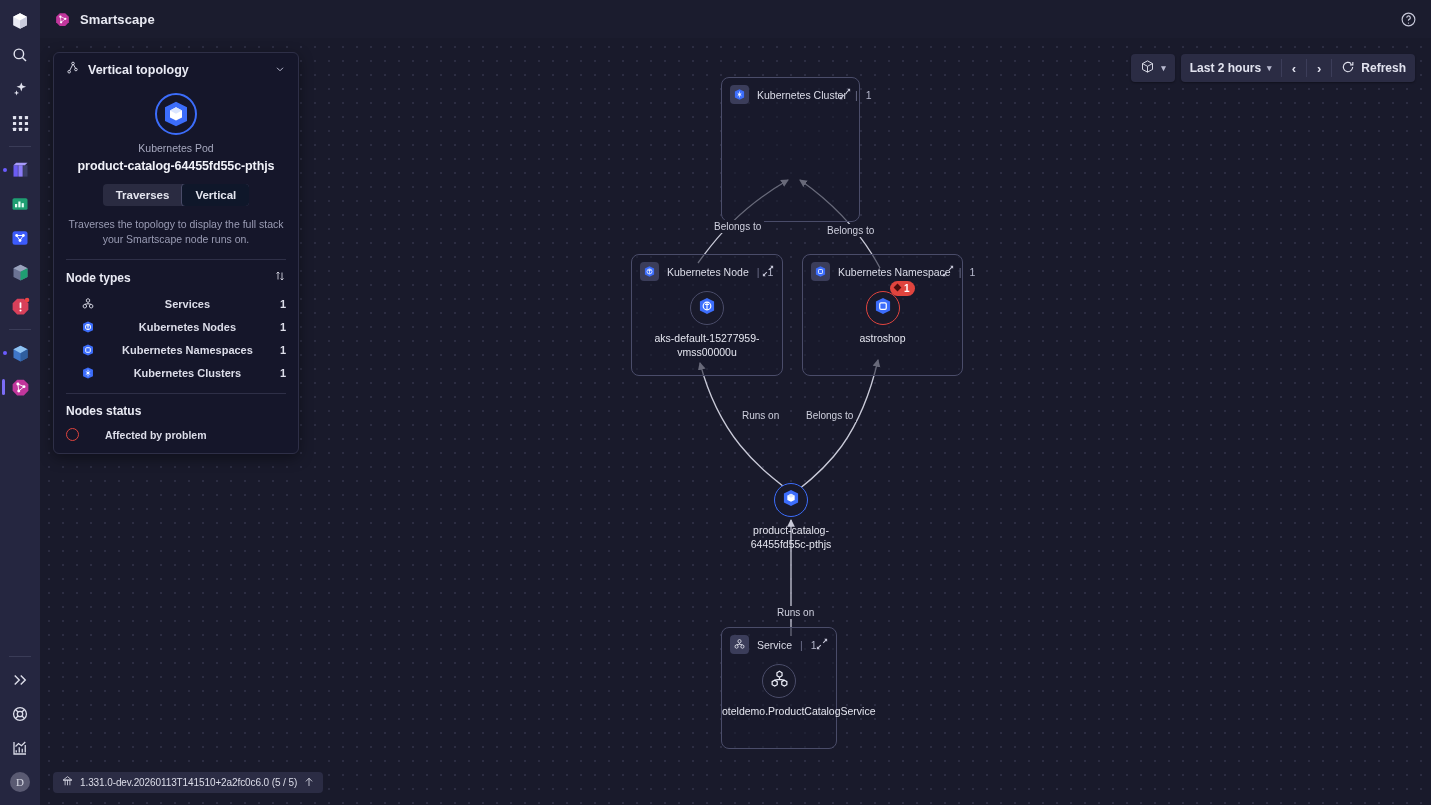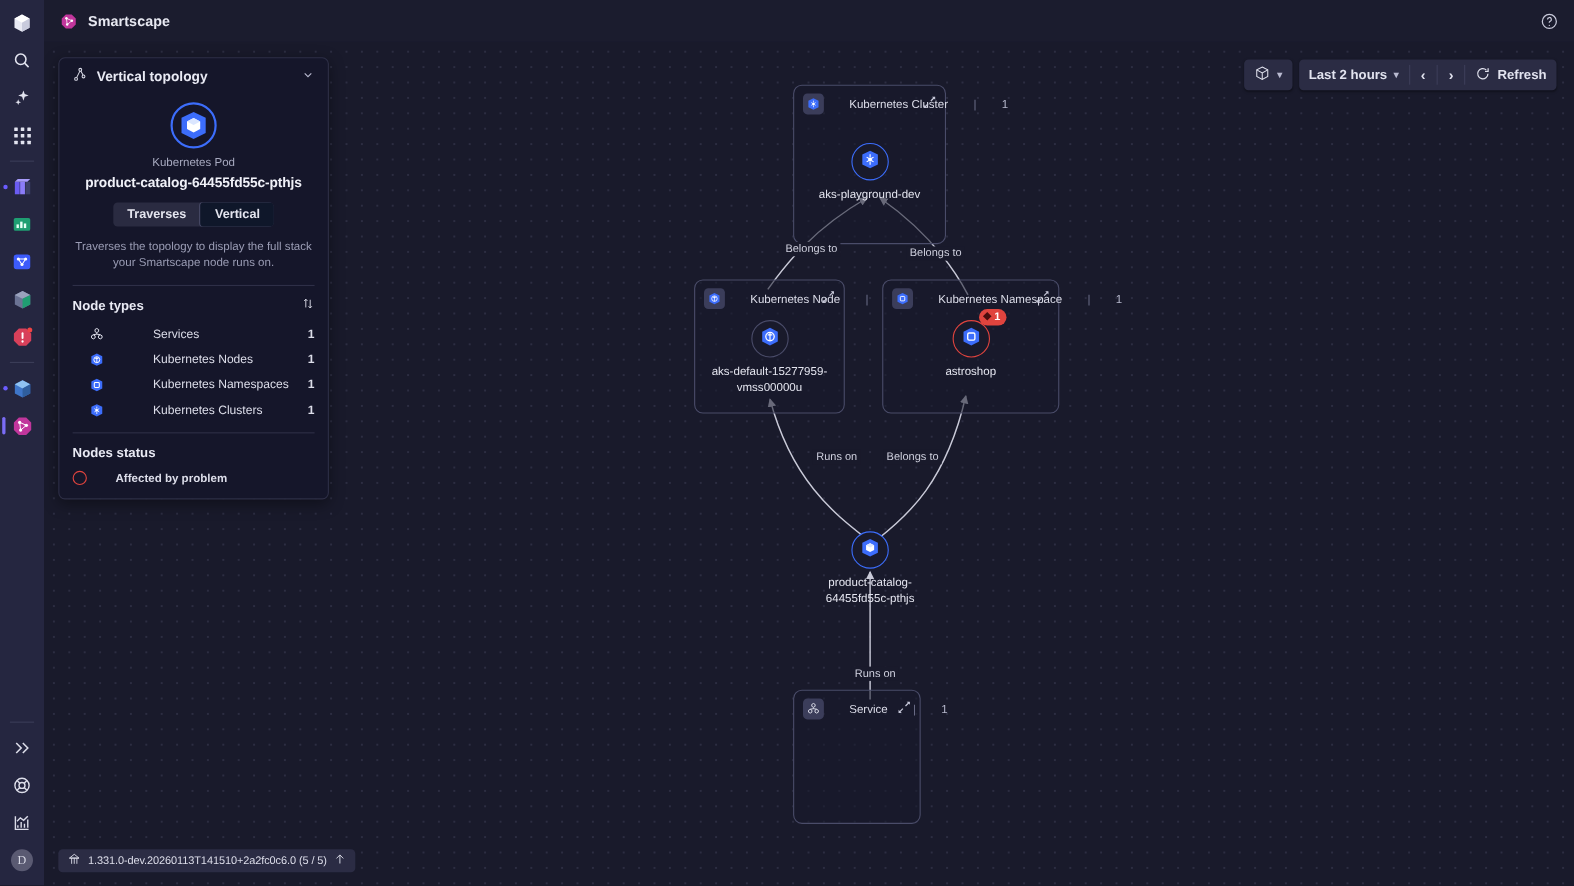--- a/index.html
+++ b/index.html
@@ -129,38 +129,38 @@
 
   .hr { height:1px; background:#2e2f47; margin:0 0 10px; }
 
   .sec-head {
     display:flex; align-items:center; justify-content:space-between;
     color:#e9eaf4; font-size:12px; font-weight:bold; margin-bottom:7px;
   }
   .nt-row {
     display:flex; align-items:center; gap:8px; padding:4px 0 4px 14px;
   }
-  .nt-row .lbl { flex:1; color:#dcdde9; font-size:11px; font-weight:normal; text-align:left;margin-left:36px; }
+  .nt-row .lbl { flex:1; color:#dcdde9; font-size:11px; font-weight:bold; text-align:center; }
   .nt-row .cnt { color:#dcdde9; font-size:11px; font-weight:bold; }
   .nt-icon { width:15px; height:15px; display:flex; align-items:center; justify-content:center; }
 
   .status-row { display:flex; align-items:center; gap:26px; padding:3px 0 12px 0; }
   .status-circle {
     width:13px; height:13px; border-radius:50%; border:1.6px solid #e0443e;
   }
   .status-row .lbl { color:#dcdde9; font-size:10.5px; font-weight:bold; }
   #edges { position:absolute; left:0; top:0; width:1391px; height:767px; }
 
   .gbox {
     position:absolute; border:1px solid #4a4c69; border-radius:8px;
     background:rgba(24,25,43,.55);
     z-index:5;
   }
   .gbox-head {
-    display:flex; align-items:center; gap:23px; padding:7px 8px 0 8px;
+    display:flex; align-items:center; gap:8px; padding:7px 8px 0 8px;
     position:relative;
   }
   .gbox-badge {
     width:19px; height:19px; border-radius:4px; background:#3b3d5a;
     display:flex; align-items:center; justify-content:center; flex:0 0 auto;
   }
   .gbox-title { color:#dcdde9; font-size:10.5px; white-space:nowrap; }
   .gbox-sep { color:#6f718c; font-size:10.5px; }
   .gbox-count { color:#b6b8cc; font-size:10.5px; }
   .gbox-expand {
@@ -426,35 +426,23 @@
       <span class="gbox-count">1</span>
       <span class="gbox-expand">
         <svg width="12" height="12" viewBox="0 0 14 14" fill="#c8c9da">
             <path d="M13 1 9.6 1 13 4.4z"></path>
             <path d="M1 13 4.4 13 1 9.6z"></path>
             <path d="M12.4 1.6 8.4 5.6 8.4 5.6z" stroke="#c8c9da" stroke-width="1.3"></path>
             <path d="M1.6 12.4 5.6 8.4" stroke="#c8c9da" stroke-width="1.3"></path>
           </svg>
       </span>
     </div>
-    <div class="gnode" style="left:0; right:0; top:52px">
-      <div class="circle blue">
-        <span>
-          <svg width="20" height="20" viewBox="0 0 24 24">
-              <path d="M12 2.4 20.5 6.6 20.5 17.4 12 21.6 3.5 17.4 3.5 6.6z" fill="#3c6dfb"></path>
-              <circle cx="12" cy="12" r="2.1" fill="#fff"></circle>
-              <path d="M12 6.2v3.4M12 14.4v3.4M8.2 9.4l2.5 1.5M13.3 13.1l2.5 1.5M15.8 9.4l-2.5 1.5M10.7 13.1l-2.5 1.5" stroke="#fff" stroke-width="1.25"></path>
-            </svg>
-        </span>
-      </div>
-      <div class="caption">aks-playground-dev</div>
-    </div>
-  </div>
-
-  <div class="gbox" style="left:591px; top:216px; width:137px; height:122px">
+  </div>
+
+  <div class="gbox" style="left:591px; top:216px; width:152px; height:122px">
     <div class="gbox-head">
       <span class="gbox-badge">
         <svg width="13" height="13" viewBox="0 0 24 24">
             <path d="M12 2.4 20.5 6.6 20.5 17.4 12 21.6 3.5 17.4 3.5 6.6z" fill="#3c6dfb"></path>
             <circle cx="12" cy="12" r="4.6" fill="none" stroke="#fff" stroke-width="1.4"></circle>
             <path d="M12 7.8v8.4" stroke="#fff" stroke-width="1.3"></path>
             <path d="M9.6 10.2h4.8" stroke="#fff" stroke-width="1.3"></path>
           </svg>
       </span>
       <span class="gbox-title">Kubernetes Node</span>
@@ -552,20 +540,33 @@
       <span class="gbox-sep">|</span>
       <span class="gbox-count">1</span>
       <span class="gbox-expand">
         <svg width="12" height="12" viewBox="0 0 14 14" fill="#c8c9da">
             <path d="M13 1 9.6 1 13 4.4z"></path>
             <path d="M1 13 4.4 13 1 9.6z"></path>
             <path d="M12.4 1.6 8.4 5.6" stroke="#c8c9da" stroke-width="1.3"></path>
             <path d="M1.6 12.4 5.6 8.4" stroke="#c8c9da" stroke-width="1.3"></path>
           </svg>
       </span>
+    </div>
+    <div class="gnode" style="left:0; right:0; top:36px">
+      <div class="circle">
+        <span>
+          <svg width="21" height="21" viewBox="0 0 24 24" fill="none" stroke="#eef0fa" stroke-width="1.4">
+              <path d="M12 2.6 14.9 4.3v3.4L12 9.4 9.1 7.7V4.3z"></path>
+              <path d="M6.5 12.8 9.4 14.5v3.4L6.5 19.6 3.6 17.9v-3.4z"></path>
+              <path d="M17.5 12.8 20.4 14.5v3.4L17.5 19.6 14.6 17.9v-3.4z"></path>
+              <path d="M12 9.6v2.2M12 11.8 6.5 12.6M12 11.8 17.5 12.6"></path>
+            </svg>
+        </span>
+      </div>
+      <div class="caption">oteldemo.ProductCatalogService</div>
     </div>
   </div>
 
   <div id="toolbar">
     <div class="tb-group">
       <div class="tb-btn">
         <span>
           <svg width="15" height="15" viewBox="0 0 24 24" fill="none" stroke="#e2e3ef" stroke-width="1.5">
               <path d="M12 3 20 7.3v9.4L12 21 4 16.7V7.3z"></path>
               <path d="M4 7.3 12 11.7 20 7.3M12 11.7V21"></path>

